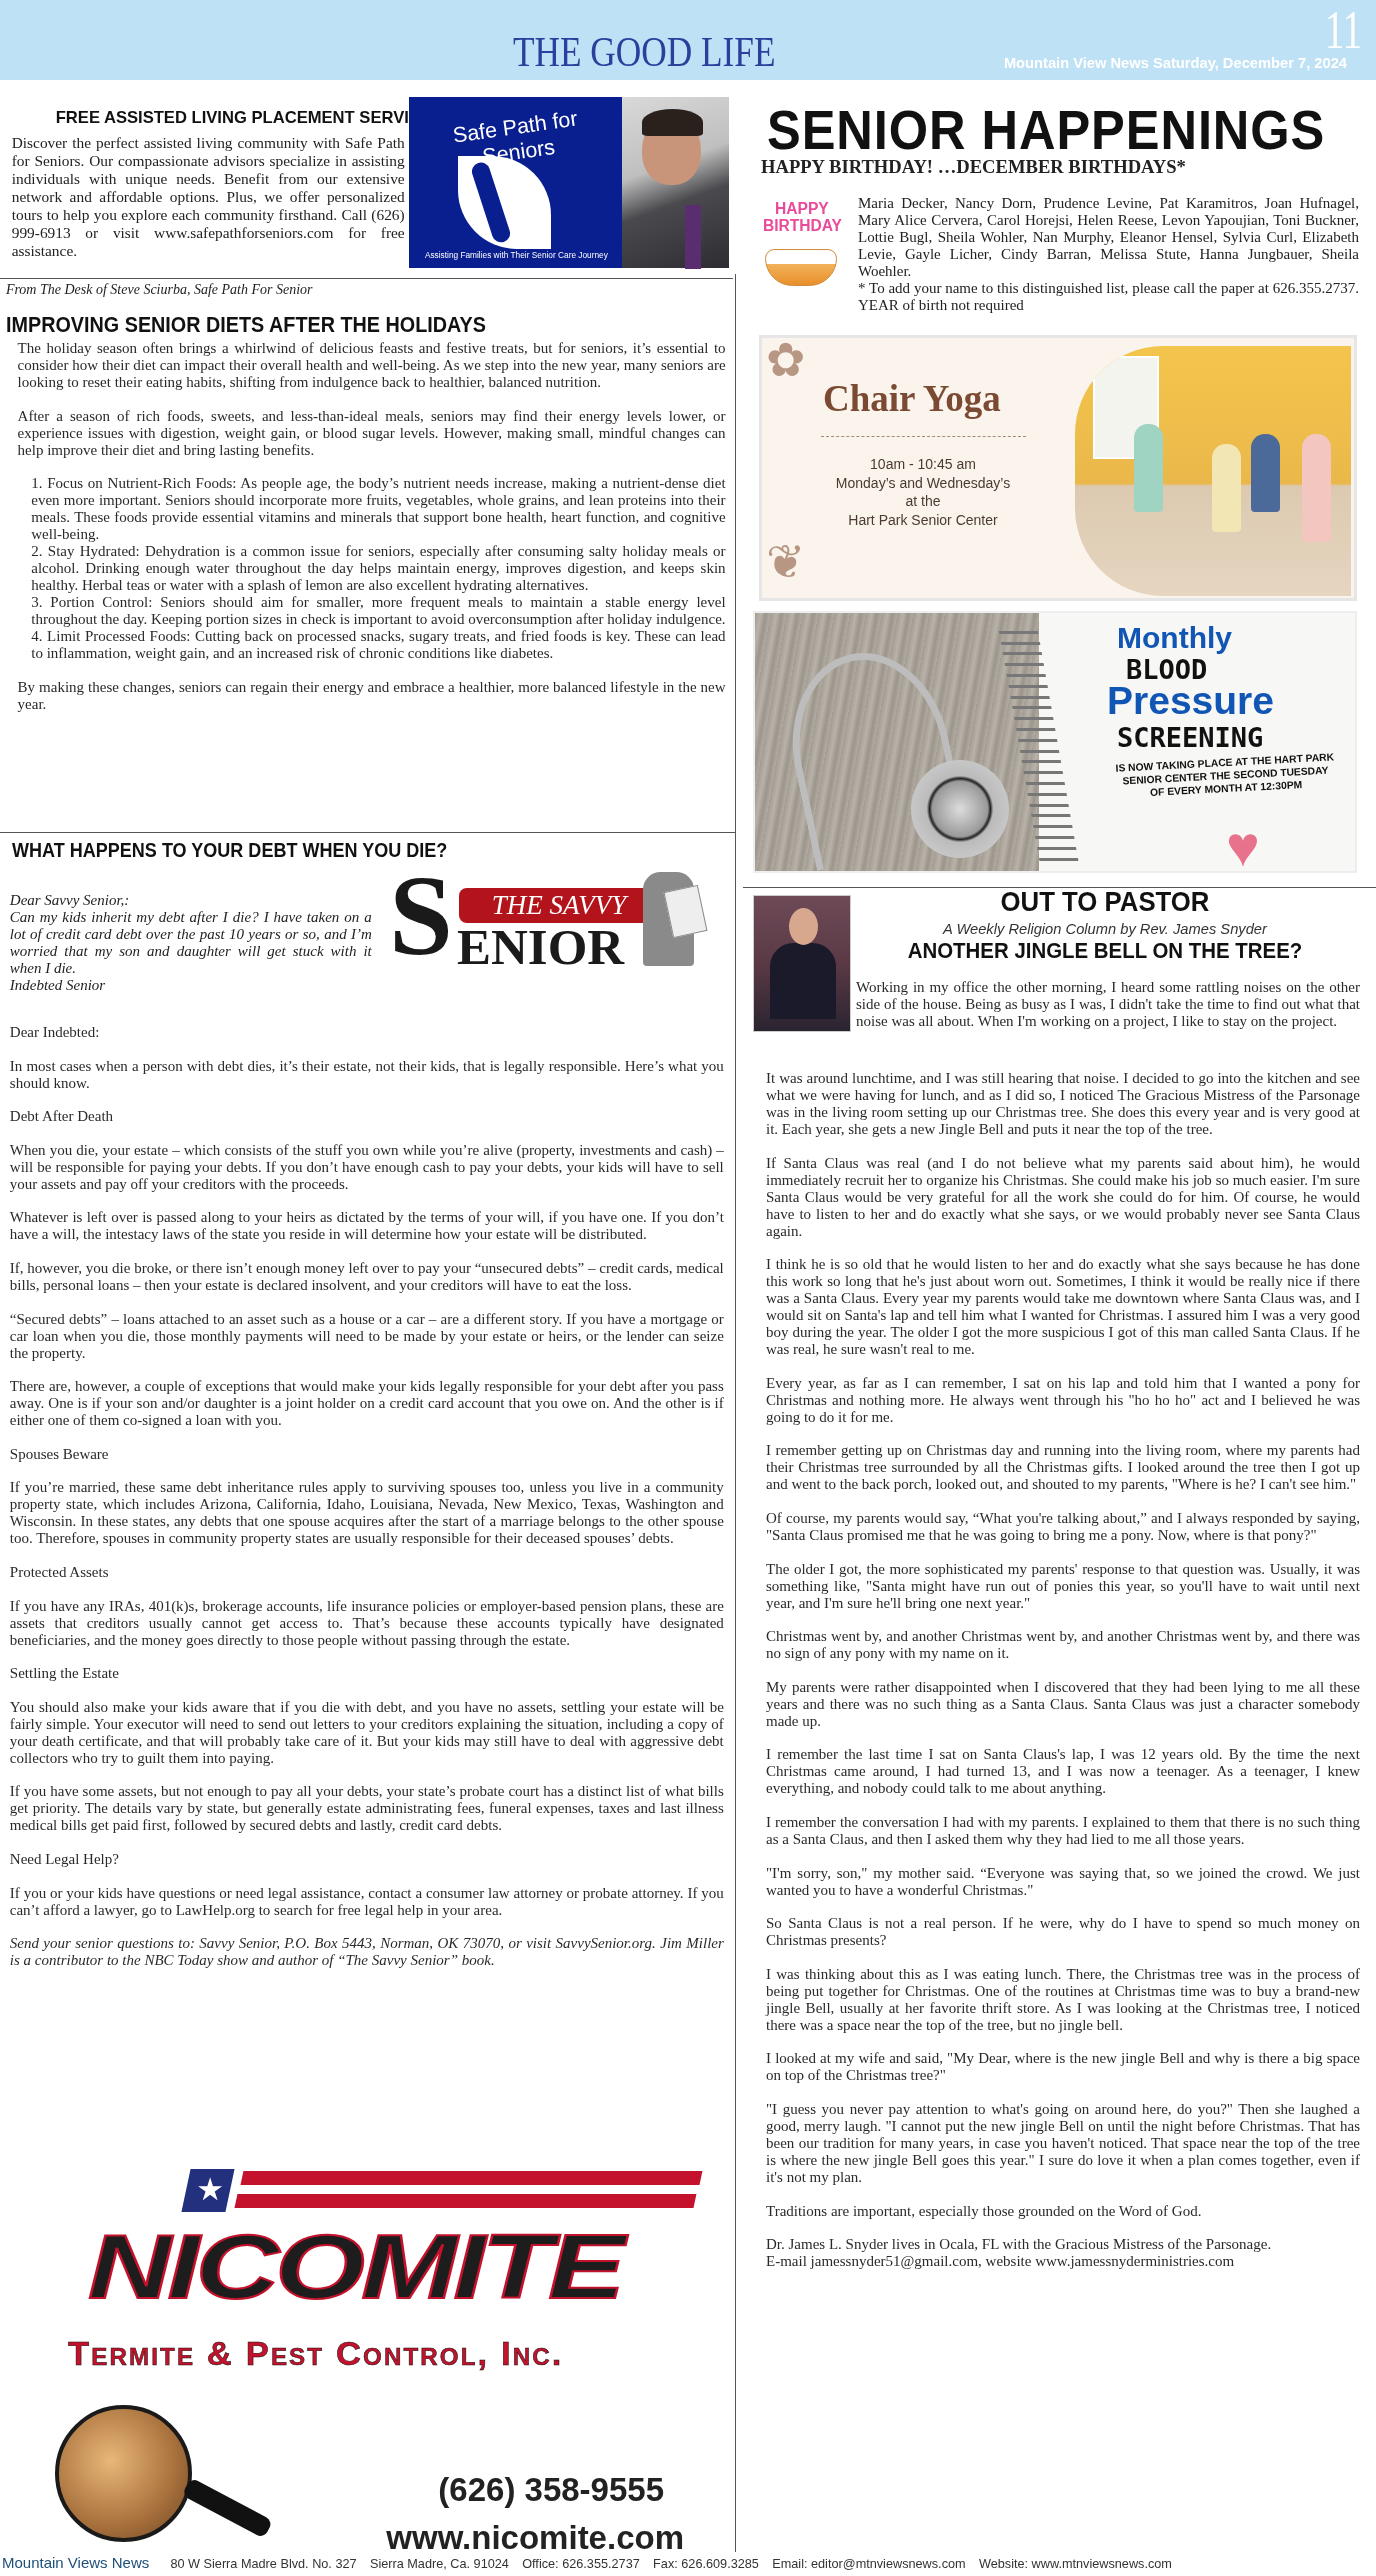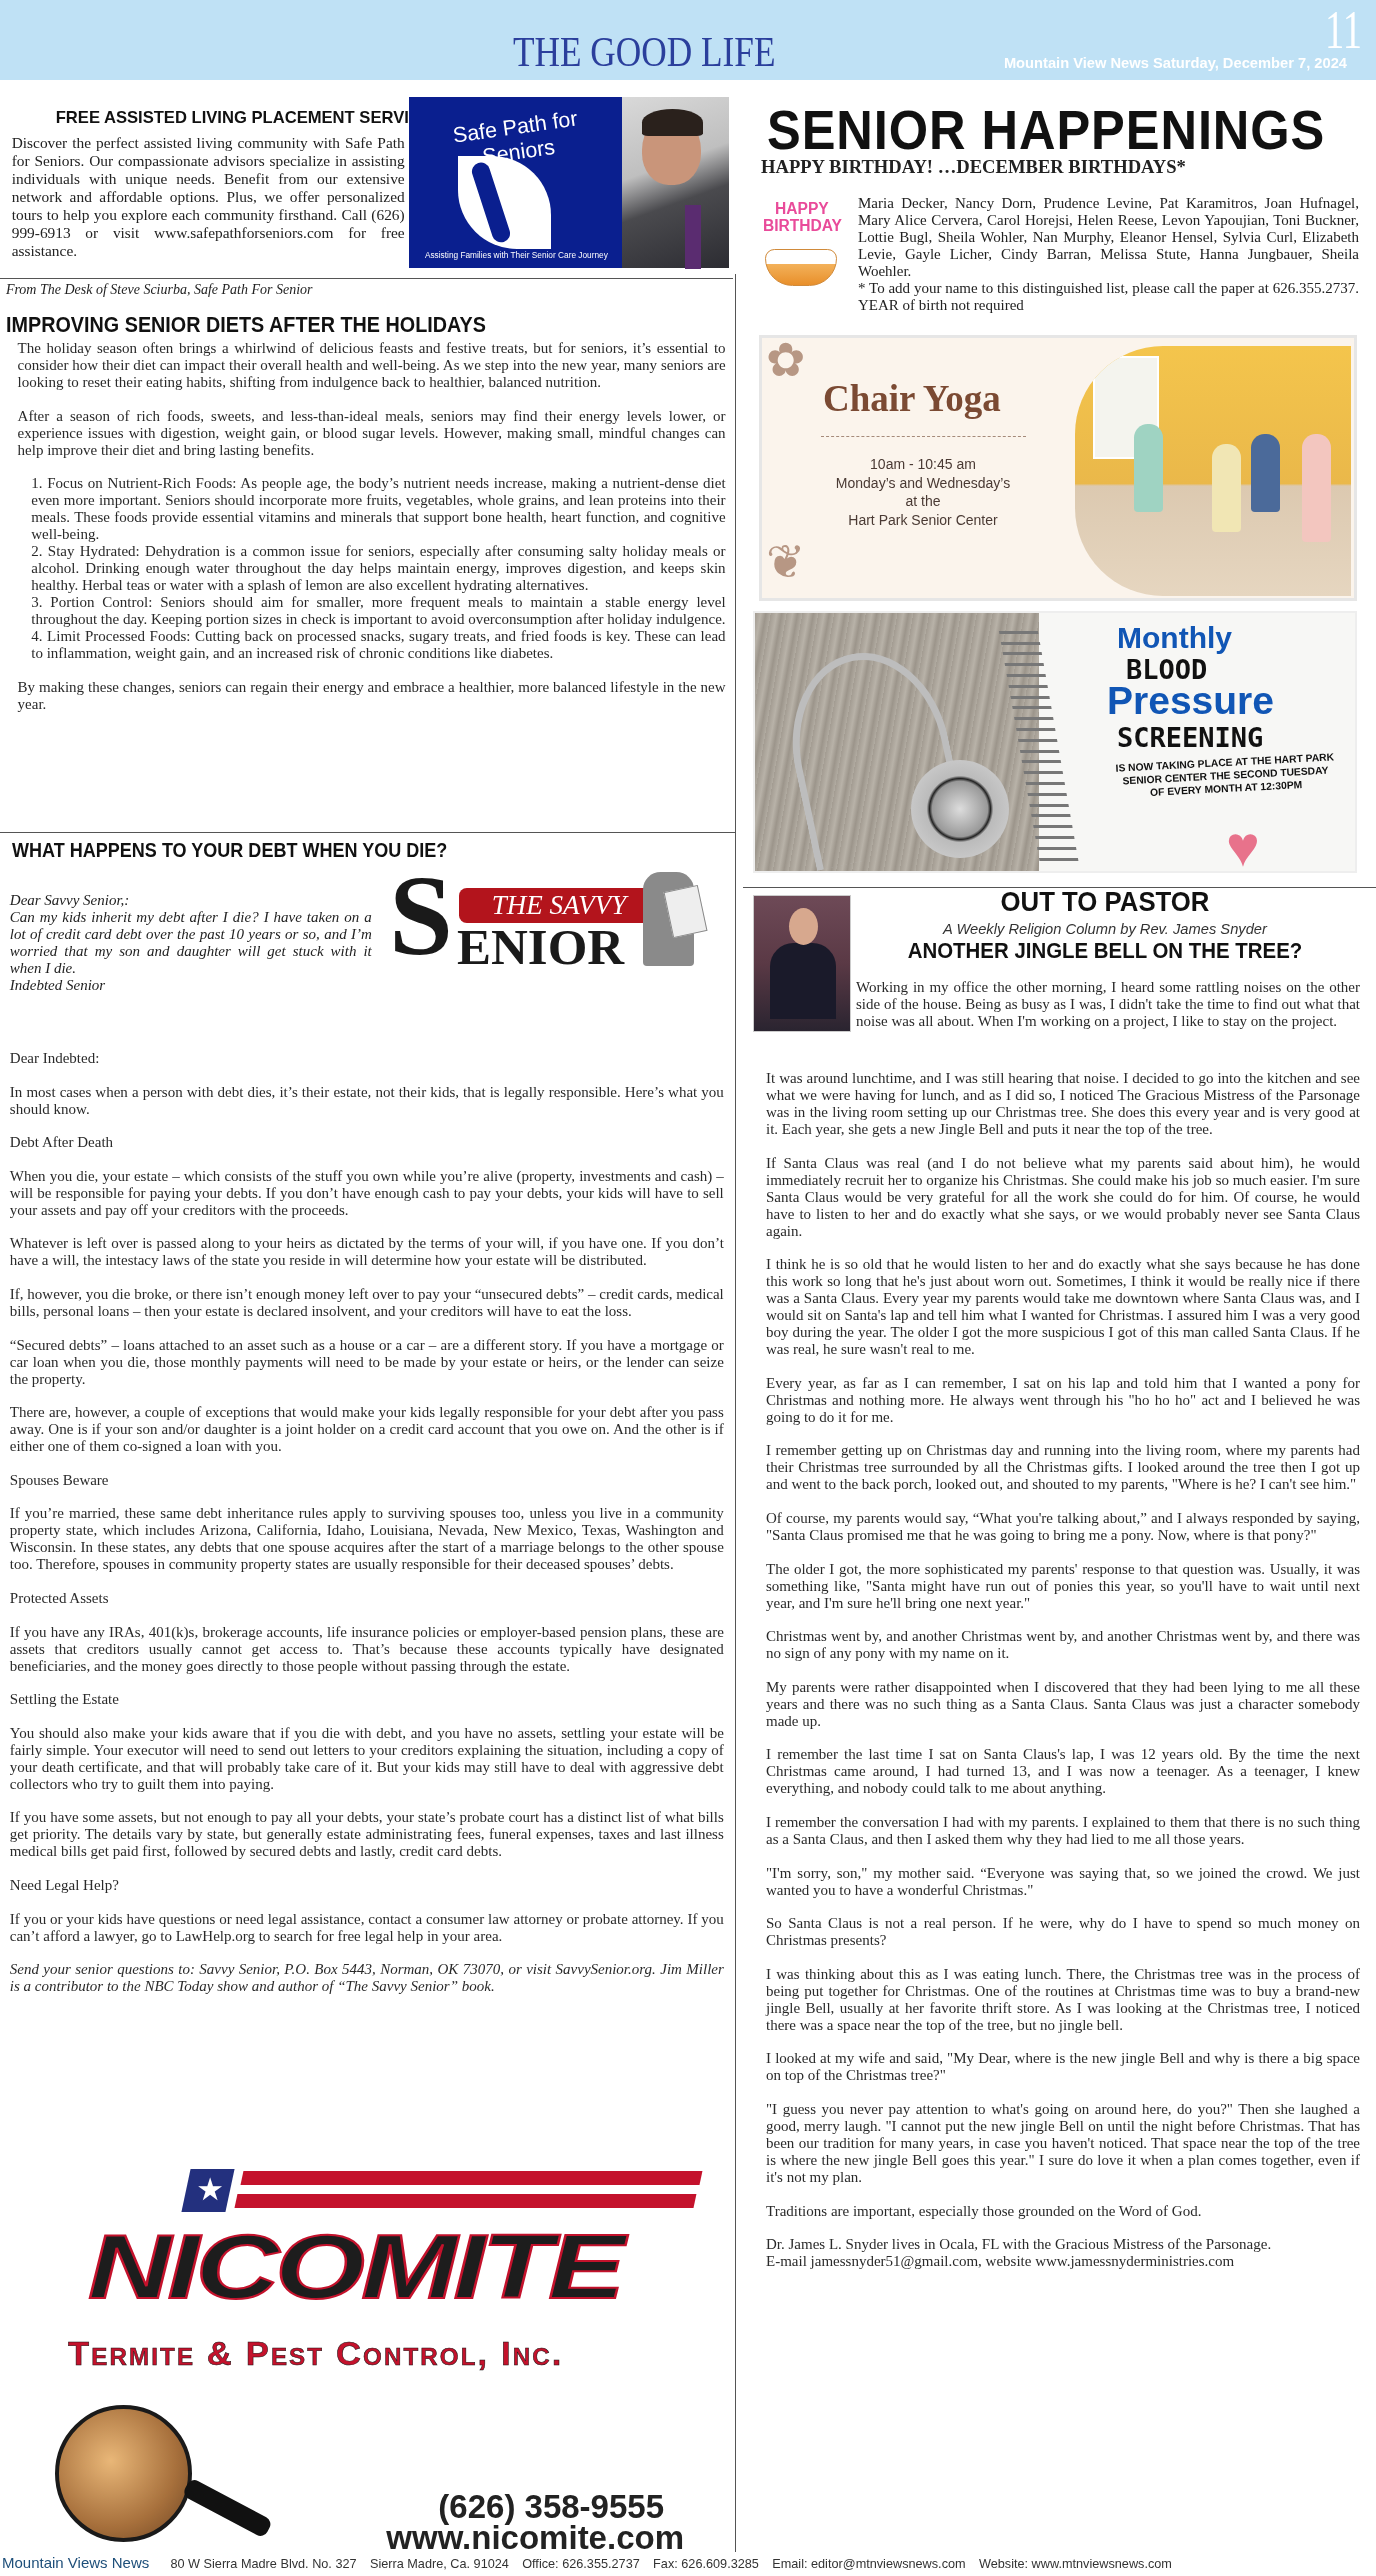--- a/index.html
+++ b/index.html
@@ -34,31 +34,31 @@
 .diet-list p{margin-bottom:0;}
 
 .sv-head{left:11.7px;top:839px;font-size:19.6px;transform:scaleX(0.92);transform-origin:left;}
 .sv-letter{left:9.8px;top:892px;width:362px;font-style:italic;font-size:15px;line-height:17px;text-align:justify;}
 .sv-logo{left:389px;top:868px;width:323px;height:108px;}
 .sv-logo .bigS{position:absolute;left:0;top:-5.9px;font-family:"Liberation Serif",serif;font-size:115px;font-weight:bold;color:#1a1a1a;line-height:108px;}
 .sv-logo .badge{position:absolute;left:70px;top:19.6px;width:200px;height:35px;background:#b3141c;border-radius:7.8px;color:#fff;font-family:"Liberation Serif",serif;font-style:italic;font-size:27px;text-align:center;line-height:35px;}
 .sv-logo .enior{position:absolute;left:68px;top:53px;font-family:"Liberation Serif",serif;font-size:51px;font-weight:bold;color:#1a1a1a;line-height:53px;}
 .sv-logo .man{position:absolute;left:254px;top:3.9px;width:51px;height:94px;background:#8a8a8a;border-radius:17.6px 17.6px 3.9px 3.9px;}
 .sv-logo .paper{position:absolute;left:279px;top:19.6px;width:35px;height:47px;background:#eee;border:1px solid #888;transform:rotate(-12deg);}
-.sv-body{left:9.8px;top:1050px;width:714px;}
+.sv-body{left:9.8px;top:1024px;width:714px;}
 
 .nc{left:39px;top:2161px;width:684px;height:381px;}
 .nc .flag-box{position:absolute;left:147px;top:7.8px;width:44px;height:43px;background:#23307e;transform:skewX(-12deg);}
 .nc .flag-box::after{content:"★";position:absolute;left:9.8px;top:2px;color:#fff;font-size:31px;line-height:37px;transform:skewX(12deg);}
 .nc .stripe{position:absolute;height:13.7px;background:#c4122c;transform:skewX(-12deg);}
 .nc .name{position:absolute;left:49px;top:57px;font-family:"Liberation Sans",sans-serif;font-weight:900;font-style:italic;font-size:90px;color:#1d1d1d;letter-spacing:-2.9px;transform:scaleX(1.28);transform-origin:left;-webkit-text-stroke:2px #c4122c;line-height:98px;}
 .nc .sub{position:absolute;left:29px;top:174px;font-family:"Liberation Sans",sans-serif;font-size:33px;color:#c4122c;letter-spacing:2px;font-variant:small-caps;font-weight:bold;-webkit-text-stroke:0.5px #111;transform:scaleX(1.05);transform-origin:left;}
 .nc .services{position:absolute;right:39px;top:217px;text-align:right;font-family:"Liberation Sans",sans-serif;font-weight:bold;font-size:20.5px;line-height:27px;color:#1a1a1a;}
 .nc .services .dot{color:#c4122c;margin-right:5.9px;}
-.nc .phone{position:absolute;right:59px;top:327px;font-family:"Liberation Sans",sans-serif;font-weight:bold;font-size:33px;color:#222;}
+.nc .phone{position:absolute;right:59px;top:310px;font-family:"Liberation Sans",sans-serif;font-weight:bold;font-size:33px;color:#222;}
 .nc .web{position:absolute;right:39px;top:358px;font-family:"Liberation Sans",sans-serif;font-weight:bold;font-size:33px;color:#222;}
 .nc .lens{position:absolute;left:15.6px;top:244px;width:137px;height:137px;border-radius:50%;border:4.9px solid #1a1a1a;background:radial-gradient(circle at 40% 40%,#e9b778,#a7703c 60%,#6c4322);}
 .nc .handle{position:absolute;left:142px;top:337px;width:93px;height:19.6px;background:#111;border-radius:7.8px;transform:rotate(28deg);}
 
 .sh-head{left:767px;top:98px;font-size:55px;font-family:"Liberation Sans",sans-serif;font-weight:bold;transform:scaleX(0.92);transform-origin:left;color:#111;letter-spacing:1px;}
 .bd-head{left:761px;top:156px;font-size:18.6px;font-weight:bold;color:#222;}
 .cake{left:759px;top:192px;width:86px;height:98px;}
 .cake .top{position:absolute;left:3.9px;top:7.8px;width:78px;height:49px;font-family:"Liberation Sans",sans-serif;font-weight:bold;font-size:15.6px;line-height:17.6px;text-align:center;color:#e94b9a;}
 .cake .base{position:absolute;left:5.9px;top:57px;width:72px;height:37px;border-radius:9.8px 9.8px 29px 29px;background:linear-gradient(#fff 0%,#fff 40%,#f3b15a 41%,#e88f2a 100%);border:1px solid #d08a3a;}
 .bd-text{left:858px;top:195px;width:501px;font-size:15px;line-height:17px;text-align:justify;}

